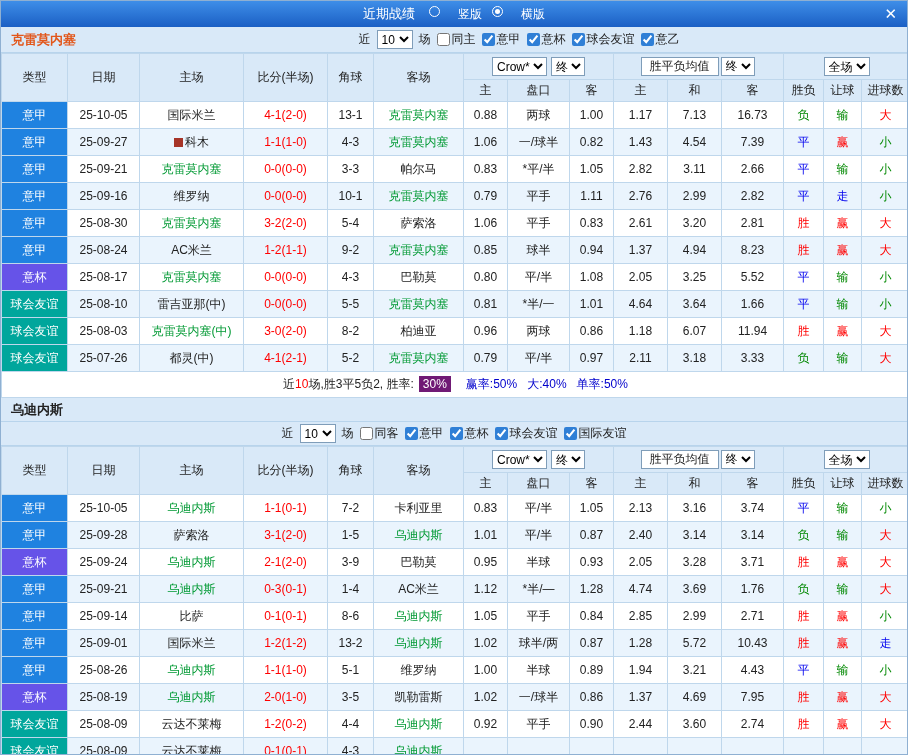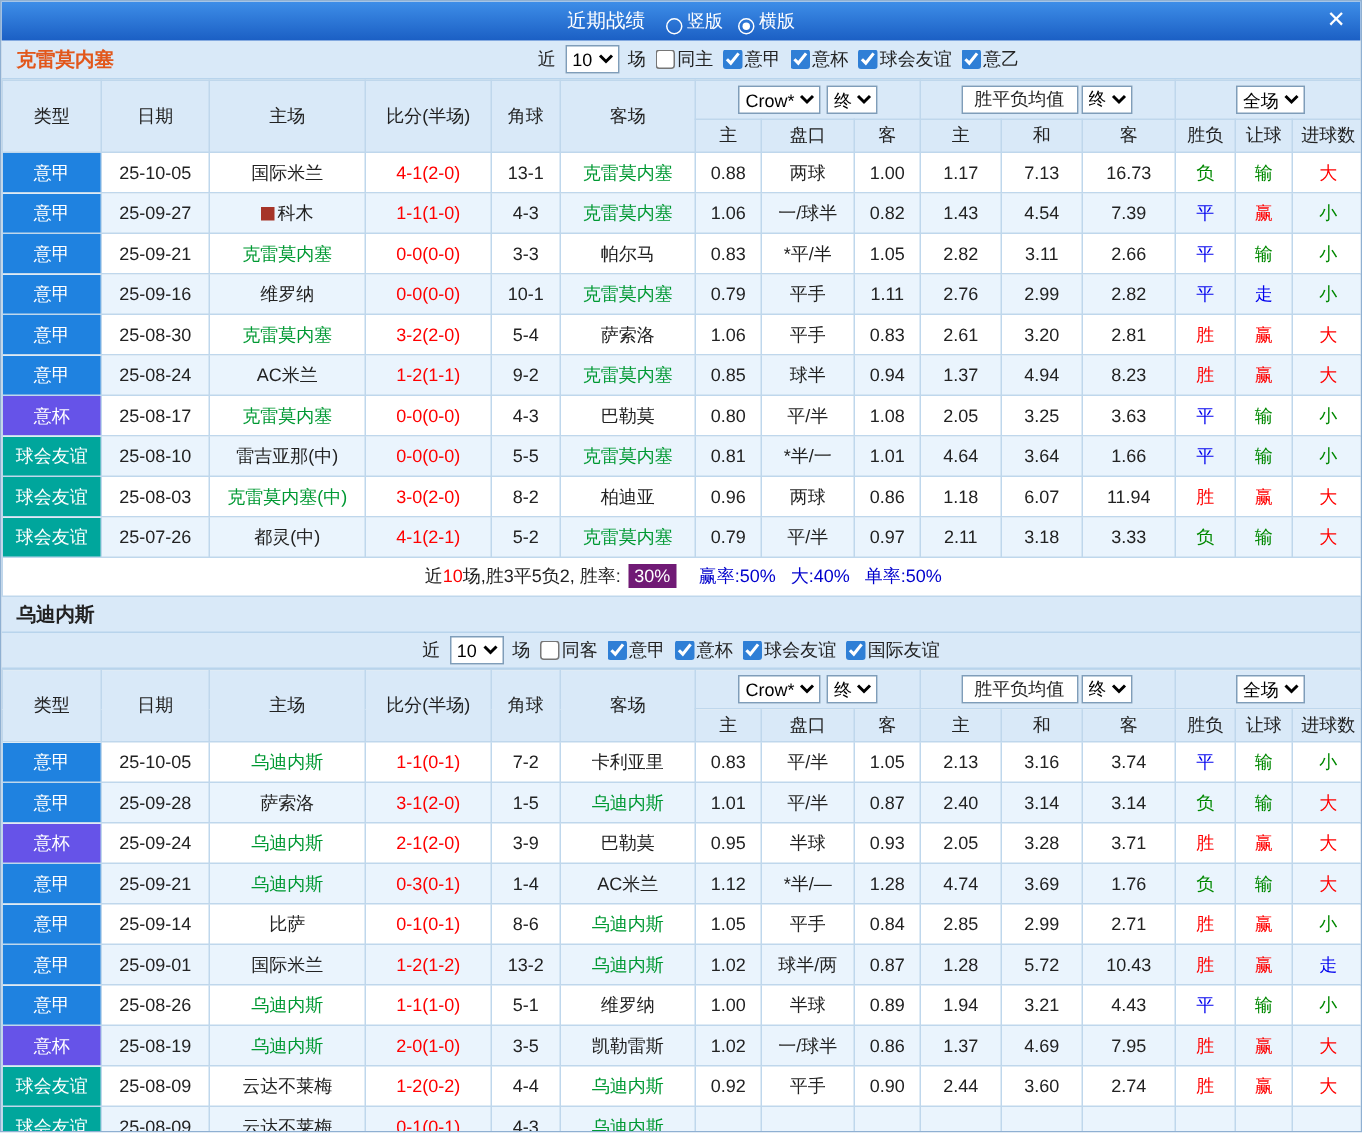--- a/index.html
+++ b/index.html
@@ -4,21 +4,21 @@
 <style>
   *{box-sizing:border-box;margin:0;padding:0}
   html,body{background:#fff}
   body{width:908px;font-family:"Liberation Sans","DejaVu Sans",sans-serif;font-size:12px;color:#222}
   .window{width:908px;height:755px;border:1px solid #8FB0D2;overflow:hidden;background:#fff}
 
   .topbar{position:relative;height:26px;background:linear-gradient(180deg,#3E8EE8,#1B5FC4);color:#fff;
           display:flex;align-items:center;justify-content:center;gap:14px}
   .topbar .title{font-size:13px;font-weight:normal}
   .radio-group{display:inline-flex;align-items:center;gap:10px}
-  .rlabel{display:inline-flex;align-items:flex-end;gap:3px;cursor:pointer}
+  .rlabel{display:inline-flex;align-items:flex-start;gap:18px;cursor:pointer}
   .radio{width:11px;height:11px;border:1px solid #fff;border-radius:50%;display:inline-block;position:relative}
   .radio.checked::after{content:"";position:absolute;left:2px;top:2px;width:5px;height:5px;border-radius:50%;background:#fff}
   .close{position:absolute;right:10px;top:0;line-height:26px;font-size:15px;font-weight:bold;cursor:pointer}
 
   .team-filter-inline{display:flex;align-items:center;height:26px;background:#D9E9F8;border-bottom:1px solid #B8D4EC}
   .team-inline{font-weight:bold;font-size:13px;padding:0 10px;min-width:130px;text-align:left}
   .team-bar{height:24px;line-height:24px;background:#D9E9F8;font-weight:bold;font-size:13px;padding-left:10px;border-bottom:1px solid #B8D4EC}
   .filter-bar{flex:1;display:flex;align-items:center;justify-content:center;gap:6px}
   .filter-bar.standalone{height:24px;background:#D9E9F8;border-bottom:1px solid #B8D4EC}
   .cb{display:inline-flex;align-items:center;gap:2px;cursor:pointer}
@@ -243,21 +243,21 @@
               <td>25-08-17</td>
               <td><span class="focus">克雷莫内塞</span></td>
               <td class="score">0-0(0-0)</td>
               <td>4-3</td>
               <td><span>巴勒莫</span></td>
               <td>0.80</td>
               <td>平/半</td>
               <td>1.08</td>
               <td>2.05</td>
               <td>3.25</td>
-              <td>3.63</td>
+              <td>5.52</td>
               <td style="color: rgb(0, 0, 238);">平</td>
               <td style="color: rgb(0, 136, 0);">输</td>
               <td style="color: rgb(0, 136, 0);">小</td>
             </tr>
             <tr class="alt">
               <td class="league" style="background: rgb(0, 166, 156);">球会友谊</td>
               <td>25-08-10</td>
               <td><span>雷吉亚那(中)</span></td>
               <td class="score">0-0(0-0)</td>
               <td>5-5</td>

